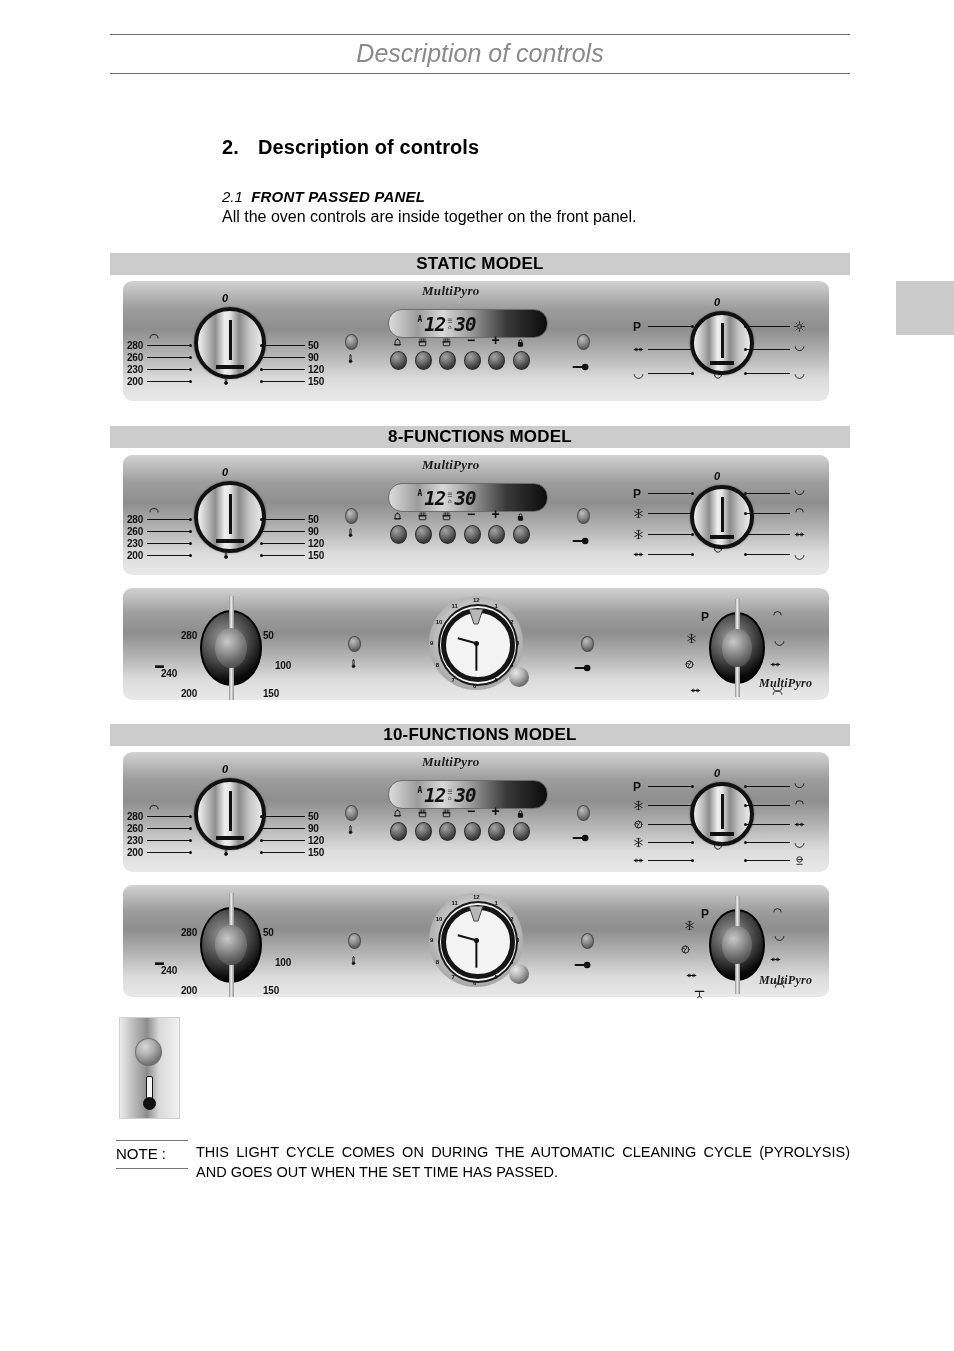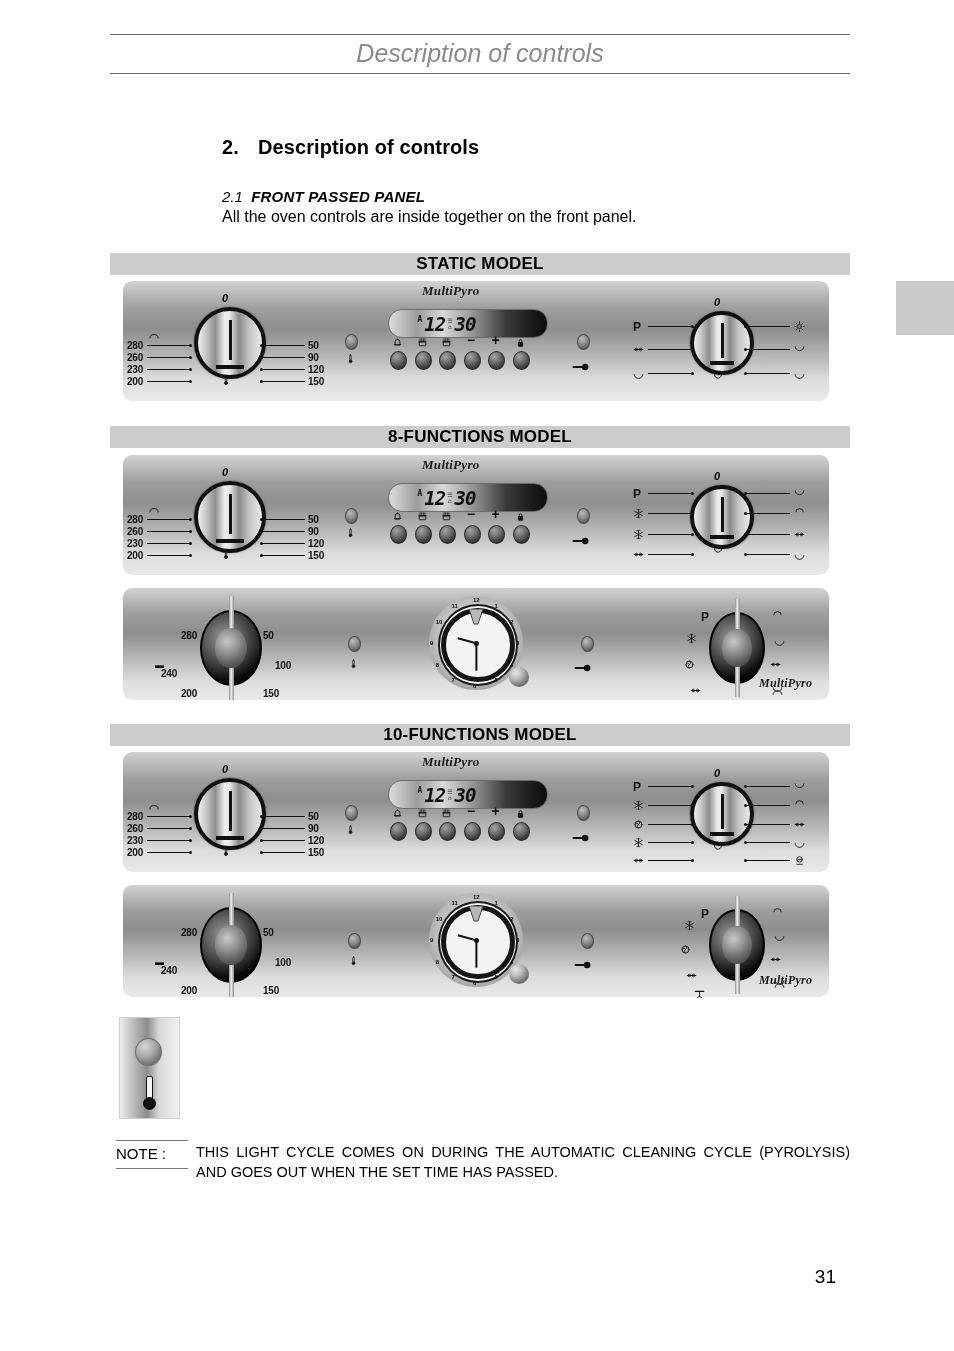--- a/index.html
+++ b/index.html
@@ -812,14 +812,13 @@
       <div class="thermo-body"></div>
       <div class="thermo-bulb"></div>
     </div>
   </div>
 
   <div class="note-rule" style="top:1140px"></div>
   <div class="note-label" style="top:1145px">NOTE :</div>
   <div class="note-rule" style="top:1168px"></div>
   <div class="note-text" style="top:1142px">THIS LIGHT CYCLE COMES ON DURING THE AUTOMATIC CLEANING CYCLE (PYROLYSIS) AND GOES OUT WHEN THE SET TIME HAS PASSED.</div>
 
-  <div class="pageno">31</div>
 </div>
 
 </body></html>

